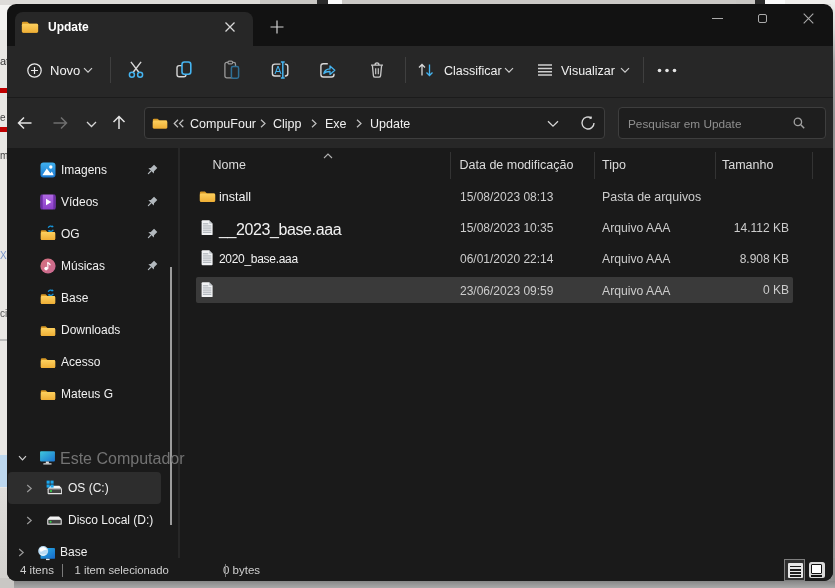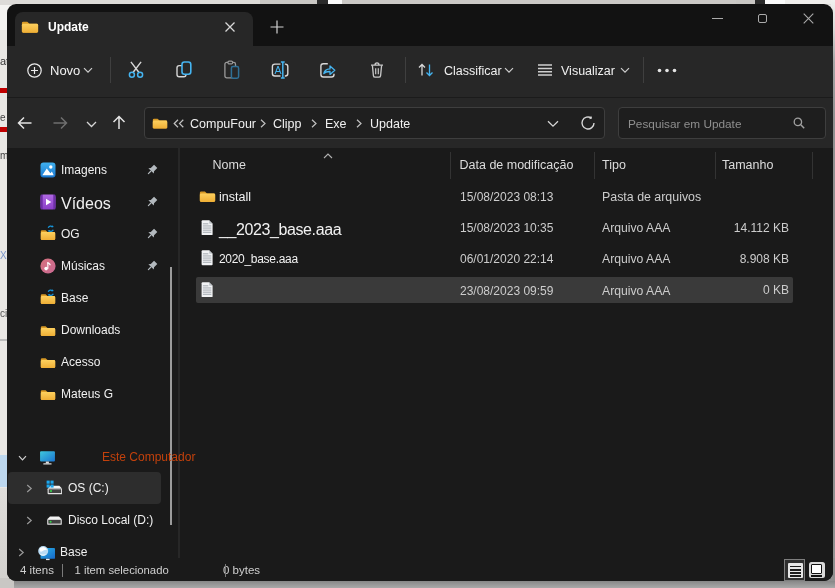--- a/index.html
+++ b/index.html
@@ -234,21 +234,21 @@
     <path d="M2.3 13.2 L6.8 6.4 L10.4 11.2 L11.9 9.4 L13.7 13.2 Z" fill="#fdfdfd"></path>
   </svg>
   <div class="t" style="left:61px;top:163px;font-size:12px;color:#f0f0f0;text-align:center;">Imagens</div>
 
   <svg class="abs" style="left:39.5px;top:194px" width="16" height="16" viewBox="0 0 16 16">
     <rect x=".5" y=".5" width="15" height="15" rx="3" fill="url(#vidg)"></rect>
     <rect x=".5" y=".5" width="2.2" height="15" rx="1" fill="#6d2fa5"></rect>
     <rect x="13.3" y=".5" width="2.2" height="15" rx="1" fill="#6d2fa5"></rect>
     <path d="M6 4.8 L11.3 8 L6 11.2 Z" fill="#fff"></path>
   </svg>
-  <div class="t" style="left:61px;top:195px;font-size:16px;color:#f0f0f0;">Vídeos</div>
+  <div class="t" style="left:61px;top:195px;font-size:12px;color:#f0f0f0;">Vídeos</div>
 
   <svg class="abs" style="left:39.5px;top:227.5px" width="16" height="13" viewBox="0 0 20 16">
       <use href="#folder"></use>
     </svg>
   <svg class="abs" style="left:47.2px;top:225.4px" width="7.5" height="7.5" viewBox="0 0 7.5 7.5">
     <g stroke="#1796dc" stroke-width="1.3" fill="none">
       <path d="M1.2 2.7 A2.8 2.8 0 0 1 5.5 1.7"></path>
       <path d="M6.3 4.8 A2.8 2.8 0 0 1 2 5.8"></path>
     </g>
     <path d="M5.3 .2 L6.8 2.1 L4.5 2.5 Z" fill="#1796dc"></path>
@@ -318,21 +318,21 @@
   </svg>
 
   <svg class="abs" style="left:17.5px;top:454.5px" width="9" height="7" viewBox="0 0 9 7">
       <path d="M1 1.2 L4.5 4.8 L8 1.2" stroke="#cfcfcf" stroke-width="1.2" fill="none"></path>
     </svg>
   <svg class="abs" style="left:38.5px;top:449px" width="17" height="17" viewBox="0 0 16 16">
     <rect x="1" y="2" width="14" height="9.8" rx="1" fill="url(#mong)"></rect>
     <rect x="6.4" y="11.8" width="2.9" height="1.9" fill="#dddddd"></rect>
     <rect x="4" y="13.4" width="7.9" height="1.2" rx=".5" fill="#d8d8d8"></rect>
   </svg>
-  <div class="t" style="left:60px;top:450px;font-size:12px;color:#c2410c;margin-left:42px;">Este Computador</div>
+  <div class="t" style="left:60px;top:450px;font-size:16px;color:#737373;">Este Computador</div>
 
   <div class="abs" style="left:7.5px;top:472px;width:153px;height:32px;background:#2d2d2d;border-radius:4px;"></div>
   <svg class="abs" style="left:26px;top:483.5px" width="7" height="9" viewBox="0 0 7 9">
       <path d="M1.2 1 L5.2 4.5 L1.2 8" stroke="#9a9a9a" stroke-width="1.2" fill="none"></path>
     </svg>
   <svg class="abs" style="left:46px;top:479.5px" width="16" height="16" viewBox="0 0 16 16">
     <use href="#drive" x="1.4" y="5.4"></use>
     <rect x=".6" y=".6" width="3.1" height="3.1" fill="#1ba7ef"></rect>
     <rect x="4.5" y=".6" width="3.1" height="3.1" fill="#1ba7ef"></rect>
     <rect x=".6" y="4.5" width="3.1" height="3.1" fill="#1ba7ef"></rect>
@@ -396,21 +396,21 @@
     </svg>
   <div class="t" style="left:219px;top:252px;font-size:12px;letter-spacing:-.3px;color:#f2f2f2;">2020_base.aaa</div>
   <div class="t" style="left:460px;top:252px;font-size:12px;color:#cccccc;">06/01/2020 22:14</div>
   <div class="t" style="left:602px;top:252px;font-size:12.2px;color:#cccccc;">Arquivo AAA</div>
   <div class="t" style="left:685px;top:252px;width:104px;text-align:right;font-size:12px;color:#cccccc;">8.908 KB</div>
 
   <div class="abs" style="left:195.5px;top:277px;width:597.5px;height:26px;background:#3a3a3a;border-radius:2px;"></div>
   <svg class="abs" style="left:200.5px;top:281.8px" width="12.5" height="15.5" viewBox="0 0 12.5 15.5">
       <use href="#page"></use>
     </svg>
-  <div class="t" style="left:460px;top:283.5px;font-size:12px;color:#cccccc;">23/08/2023 09:59</div>
+  <div class="t" style="left:460px;top:283.5px;font-size:12px;color:#cccccc;">23/06/2023 09:59</div>
   <div class="t" style="left:602px;top:283.5px;font-size:12.2px;color:#cccccc;">Arquivo AAA</div>
   <div class="t" style="left:685px;top:283px;width:104px;text-align:right;font-size:12px;color:#cccccc;">0 KB</div>
 
   <div class="t" style="left:20px;top:564px;font-size:11.5px;color:#d0d0d0;">4 itens</div>
   <div class="abs" style="left:62px;top:564px;width:1px;height:13px;background:#7a7a7a;"></div>
   <div class="t" style="left:74.5px;top:564px;font-size:11.3px;color:#d0d0d0;">1 item selecionado</div>
   <div class="t" style="left:179px;top:564px;font-size:11.5px;color:#d0d0d0;margin-left:44px;">0 bytes</div>
   <div class="abs" style="left:225px;top:564px;width:1px;height:13px;background:#7a7a7a;"></div>
 
   <div class="abs" style="left:783.5px;top:559px;width:21.5px;height:22px;border:1px solid #7e7e7e;background:#2f2f2f;"></div>

